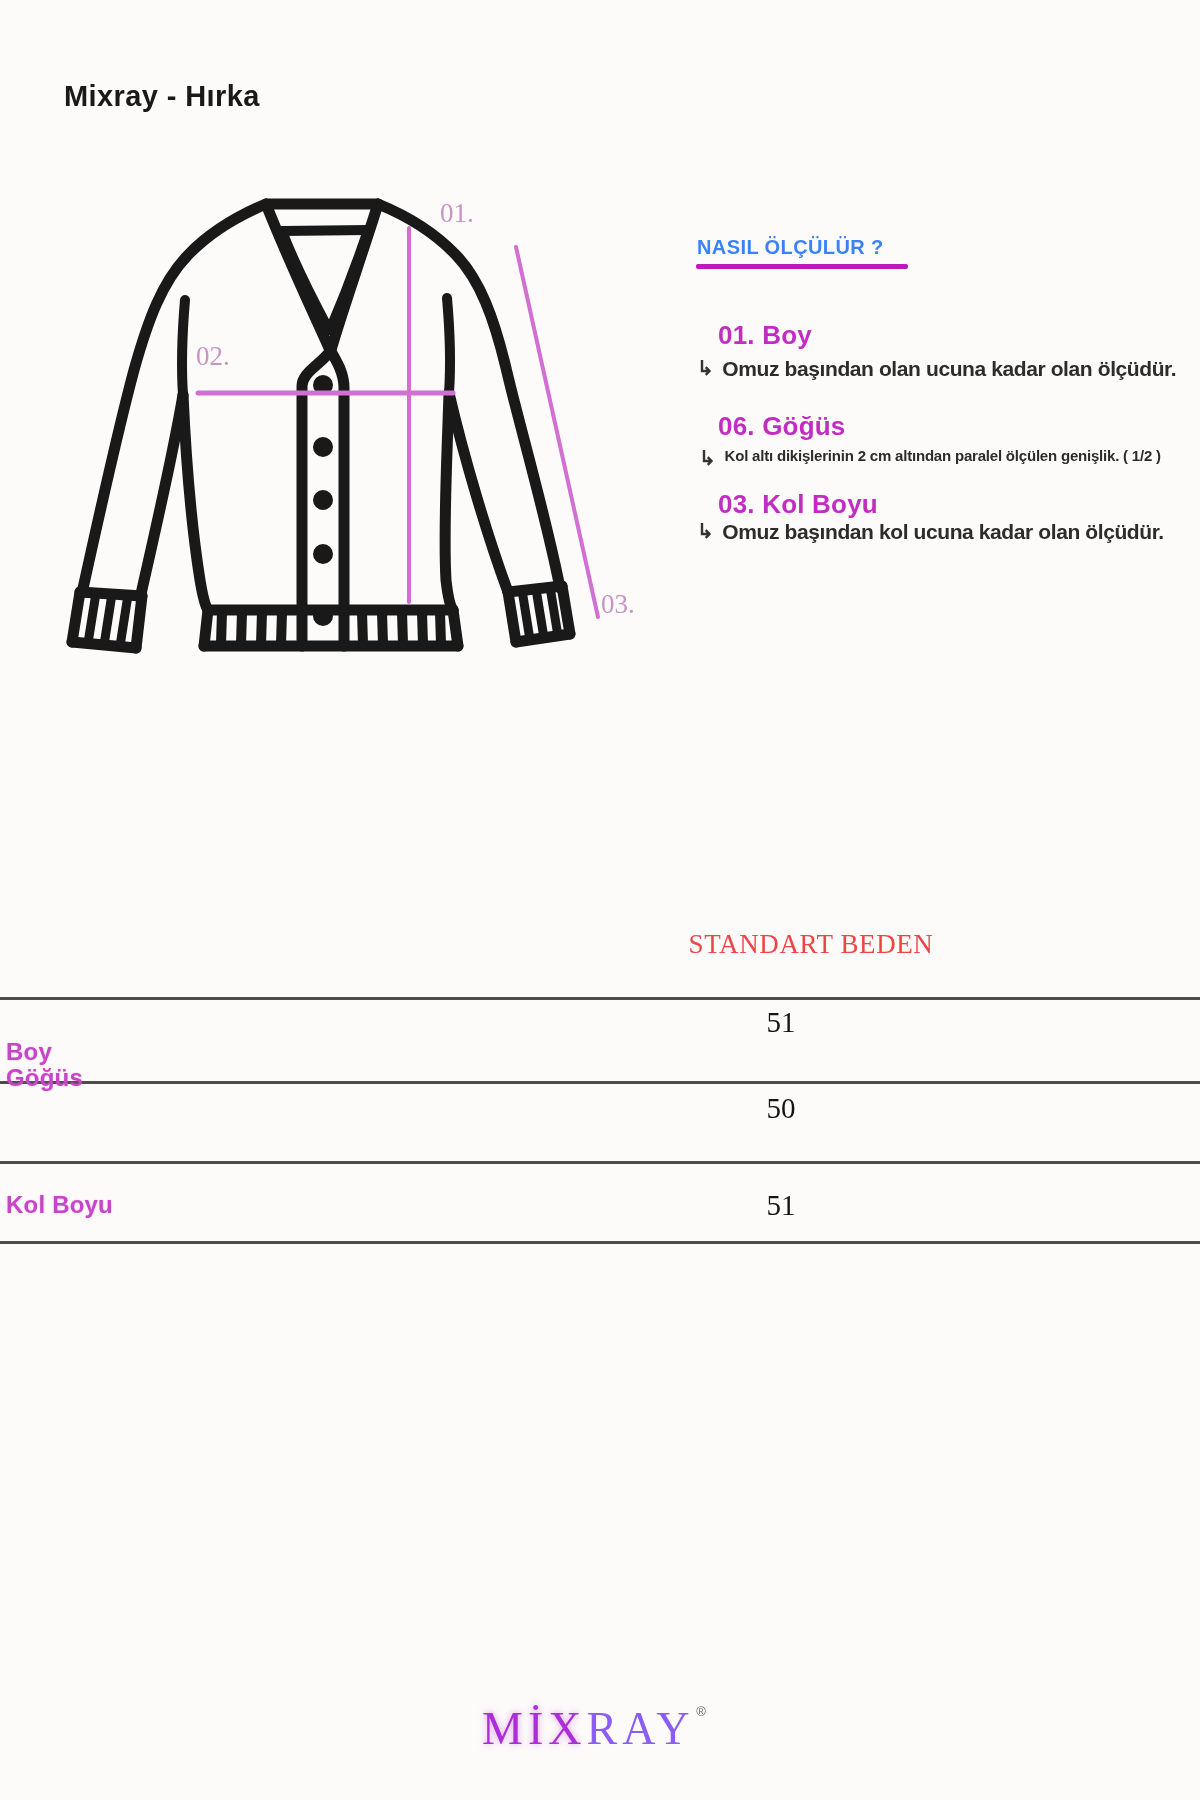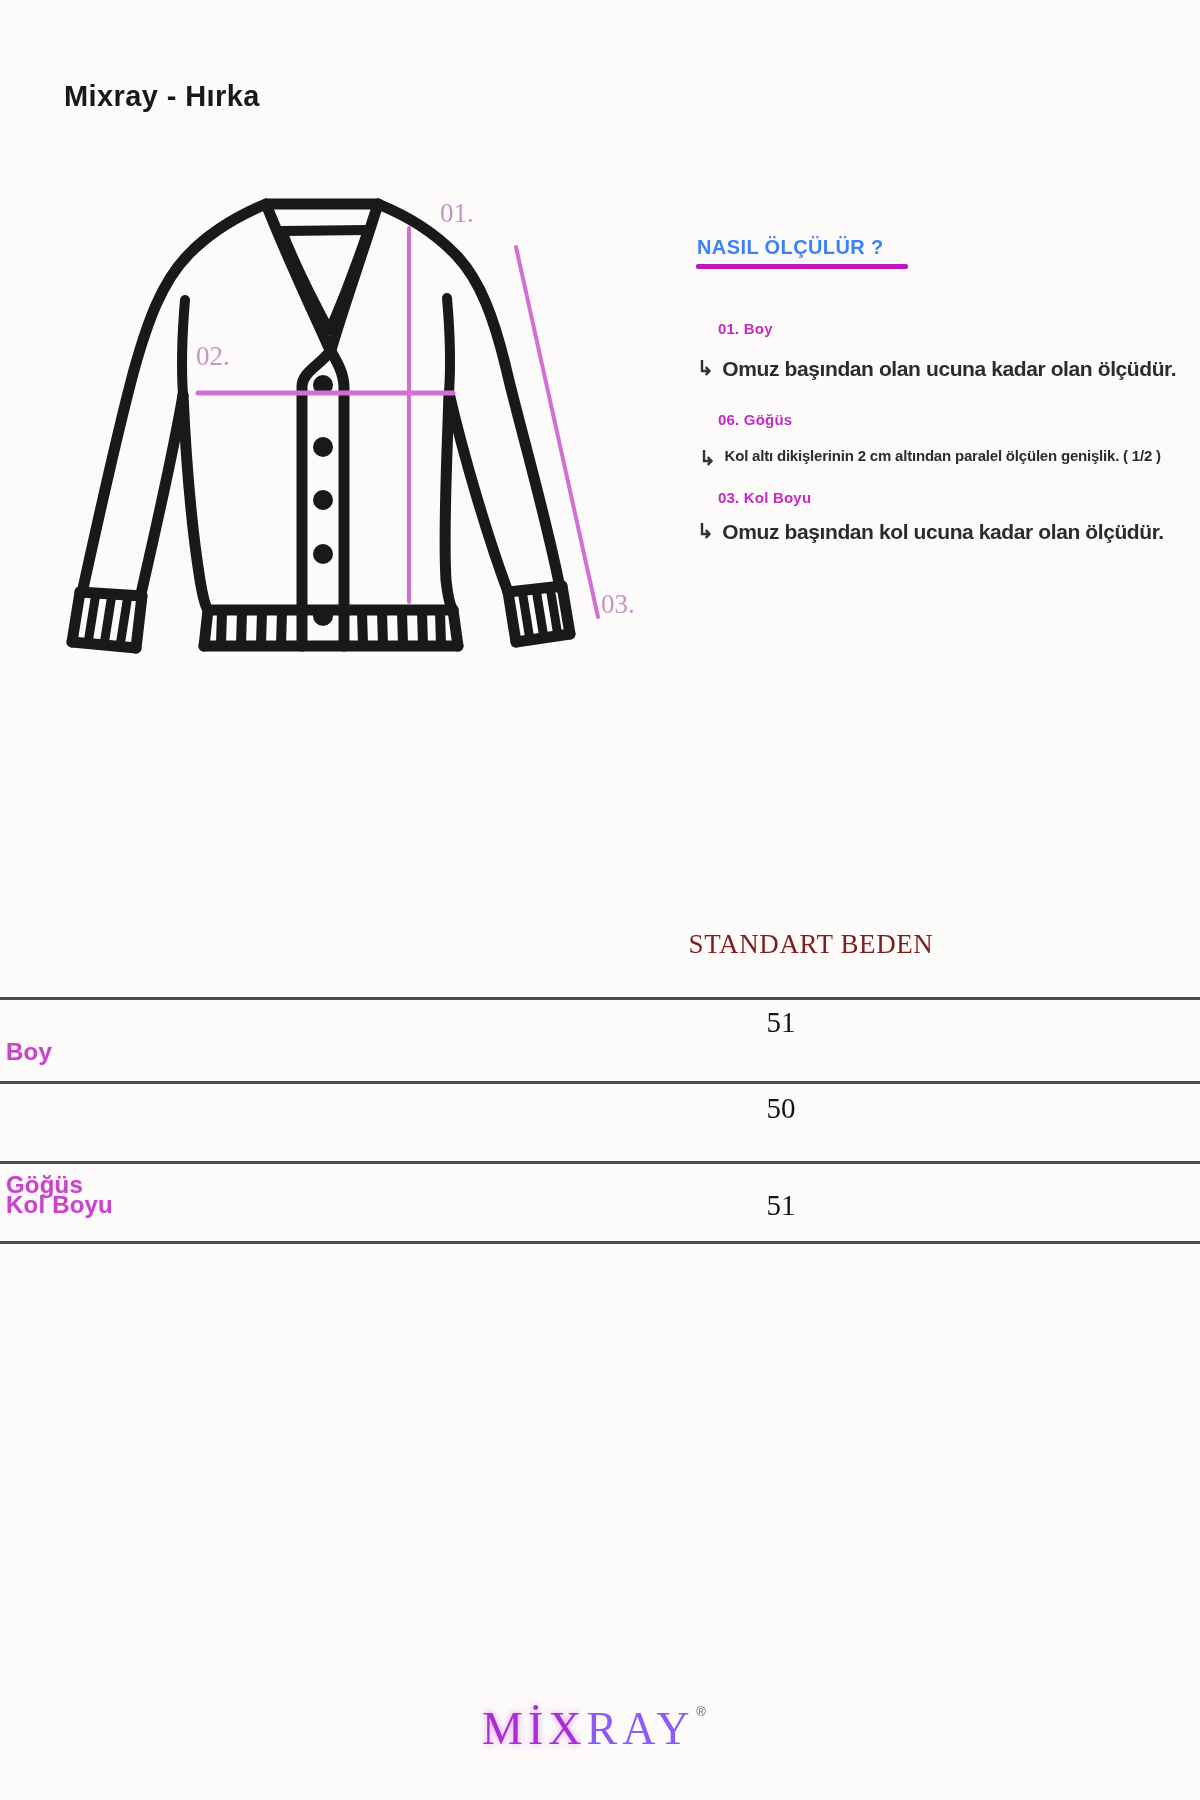--- a/index.html
+++ b/index.html
@@ -22,48 +22,48 @@
   .diagram-wrap svg{overflow:visible;}
 
   
   .howto-heading{
     left:697px;top:236px;
     font-size:20px;font-weight:bold;letter-spacing:.4px;color:#3b82f6;
     white-space:nowrap;
   }
   .howto-underline{left:696px;top:264px;width:212px;height:5px;background:#bd17bd;border-radius:2px;}
   .step-title{
-    font-size:15px;font-weight:bold;color:#c32cc3;white-space:nowrap;letter-spacing:.2px;
+    font-size:26px;font-weight:bold;color:#c32cc3;white-space:nowrap;letter-spacing:.2px;
   }
   .step-desc{
     color:#2c2c2c;font-weight:bold;white-space:nowrap;display:flex;align-items:flex-start;
   }
   .step-desc .arrow{font-size:20px;font-weight:bold;color:#333;margin-right:9px;line-height:1.1;}
   .desc-lg{font-size:21px;letter-spacing:-0.4px;}
   .desc-sm{font-size:15px;letter-spacing:-0.2px;padding-top:3px;}
   .t1{left:718px;top:320px;}
   .d1{left:697px;top:357px;}
   .t2{left:718px;top:411px;}
   .d2{left:699px;top:444px;}
   .t3{left:718px;top:489px;}
   .d3{left:697px;top:520px;}
 
   
   .table-header{
     left:811px;top:929px;transform:translateX(-50%);
-    font-family:"Liberation Serif", serif;font-size:27px;letter-spacing:.6px;color:#7f1d1d;
+    font-family:"Liberation Serif", serif;font-size:27px;letter-spacing:.6px;color:#ef4444;
     white-space:nowrap;
   }
   .hline{left:0;width:1200px;height:3px;background:#4c4c4c;}
   .hl1{top:997px;}.hl2{top:1081px;}.hl3{top:1161px;}.hl4{top:1241px;}
   .row-label{
     left:6px;font-size:24px;font-weight:bold;color:#c746c7;letter-spacing:.2px;
     text-shadow:0 0 2px rgba(210,90,210,.35);white-space:nowrap;
   }
-  .rl1{top:1038px;}.rl2{top:1171px;}.rl3{top:1191px;}
+  .rl1{top:1038px;}.rl2{top:1064px;}.rl3{top:1191px;}
   .row-value{
     left:781px;transform:translateX(-50%);
     font-family:"Liberation Serif", serif;font-size:29px;color:#141414;white-space:nowrap;
   }
   .rv1{top:1006px;}.rv2{top:1092px;}.rv3{top:1189px;}
 
   
   .logo{left:482px;top:1702px;white-space:nowrap;font-family:"Liberation Serif", serif;}
   .logo .mix{
     font-size:46px;letter-spacing:5px;color:#ac2ed6;

